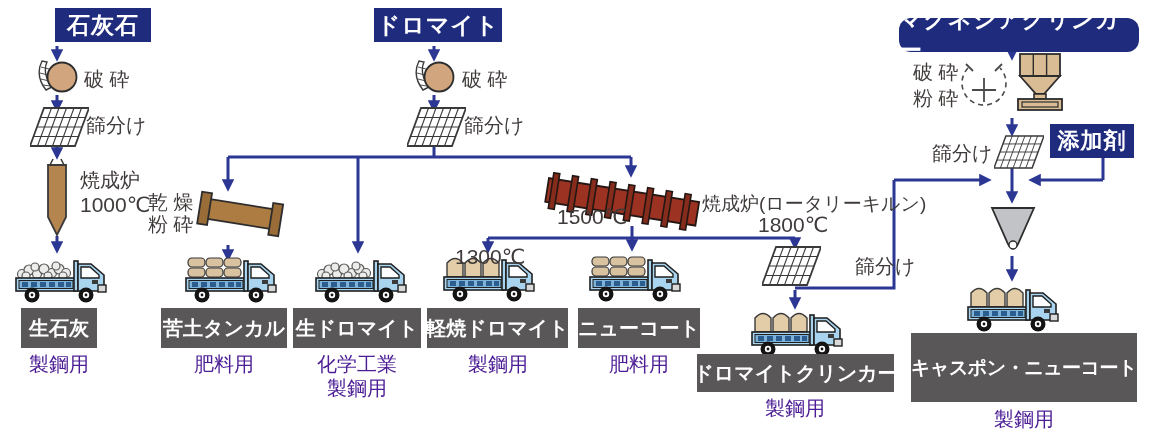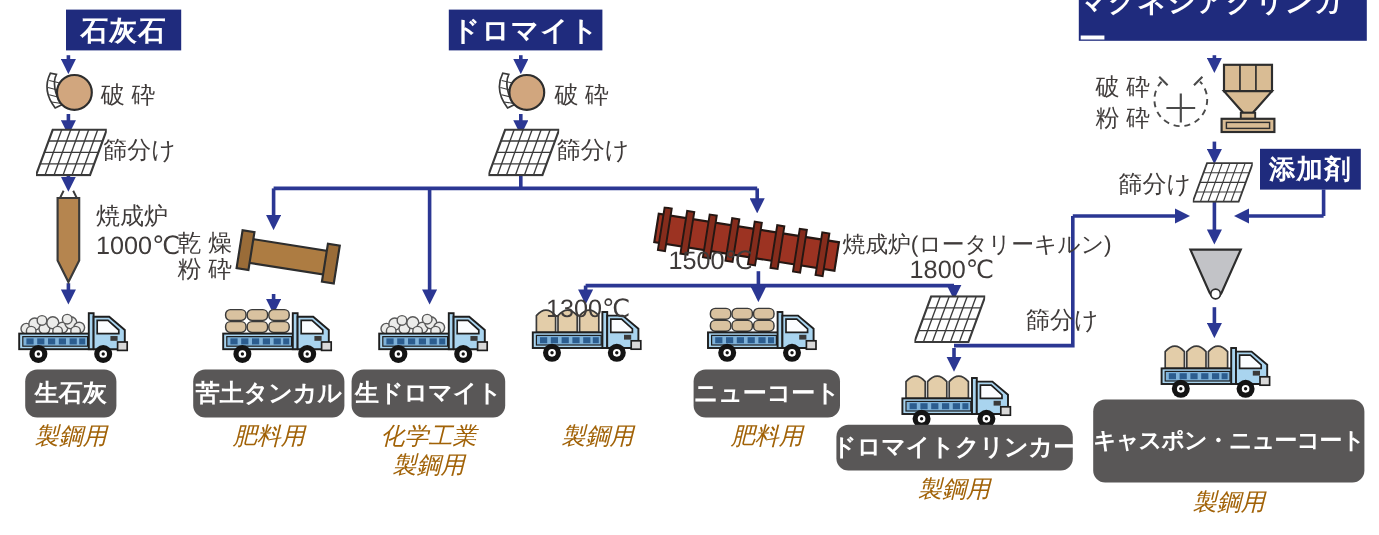--- a/index.html
+++ b/index.html
@@ -12,24 +12,23 @@
   .hdr{
     position:absolute;z-index:4;background:#1f2b7d;color:#fff;font-weight:bold;
     display:flex;align-items:center;justify-content:center;font-size:23px;letter-spacing:1px;
   }
   .plabel{position:absolute;z-index:4;font-size:20px;font-weight:500;color:#3f3b3a;white-space:nowrap;}
   .temp{position:absolute;z-index:4;font-size:21px;color:#3f3b3a;white-space:nowrap;}
   .pbox{
     position:absolute;z-index:4;background:#595757;color:#fff;font-weight:bold;font-size:20px;
     display:flex;flex-direction:column;align-items:center;justify-content:center;line-height:1.25;
     white-space:nowrap;
-    border-radius:10px;
   }
   .pbox .l2{font-size:19px;letter-spacing:-0.5px;}
-  .use{position:absolute;z-index:4;font-size:20px;color:#a16207;text-align:center;line-height:1.2;font-style:italic;}
+  .use{position:absolute;z-index:4;font-size:20px;color:#4c1d95;text-align:center;line-height:1.2;}
   .truck{position:absolute;z-index:3;}
 </style>
 </head>
 <body>
 
 <div id="canvas">
 
   <svg id="flow" width="1149" height="446" viewBox="0 0 1149 446">
     <defs>
       <marker id="arr" viewBox="0 0 10 10" refX="7" refY="5" markerWidth="4.2" markerHeight="4.2" orient="auto-start-reverse">
@@ -138,21 +137,21 @@
       </g>
     </defs>
   </svg>
 
   <div class="hdr" style="left:10px;top:8px;width:96px;height:34px;margin-left:45px;">
       <span>石灰石</span>
     </div>
   <div class="hdr" style="left:374px;top:8px;width:128px;height:34px;">
       <span>ドロマイト</span>
     </div>
-  <div class="hdr" style="left:899px;top:0;width:240px;height:34px;">
+  <div class="hdr" style="left:899px;top:18px;width:240px;height:34px;border-radius:12px;">
       <span>マグネシアクリンカー</span>
     </div>
   <div class="hdr" style="left:1050px;top:124px;width:84px;height:34px;font-size:22px;">
       <span>添加剤</span>
     </div>
 
   <svg class="icon" style="left:34px;top:59px;" width="46" height="38" viewBox="0 0 46 38">
     <path d="M8,2 C3,12 5,22 12,31 L18,28 C11,20 10,9 13,3 Z" fill="#ffffff" stroke="#3a3a3a" stroke-width="1.4"></path>
     <g stroke="#3a3a3a" stroke-width="0.9">
         <line x1="7" y1="8" x2="15" y2="10"></line>
@@ -294,20 +293,23 @@
       <span>苦土タンカル</span>
     </div>
   <div class="use" style="left:166px;top:352px;width:116px;">肥料用</div>
 
   <div class="pbox" style="left:293px;top:308px;width:128px;height:40px;">
       <span>生ドロマイト</span>
     </div>
   <div class="use" style="left:298px;top:352px;width:118px;"><span>化学工業</span><br>
         <span>製鋼用</span></div>
 
+  <div class="pbox" style="left:427px;top:308px;width:141px;height:40px;">
+      <span>軽焼ドロマイト</span>
+    </div>
   <div class="use" style="left:440px;top:352px;width:116px;">製鋼用</div>
 
   <div class="pbox" style="left:578px;top:308px;width:122px;height:40px;">
       <span>ニューコート</span>
     </div>
   <div class="use" style="left:581px;top:352px;width:116px;">肥料用</div>
 
   <div class="pbox" style="left:697px;top:354px;width:197px;height:38px;align-items:center;">
       <span>ドロマイトクリンカー</span>
     </div>

